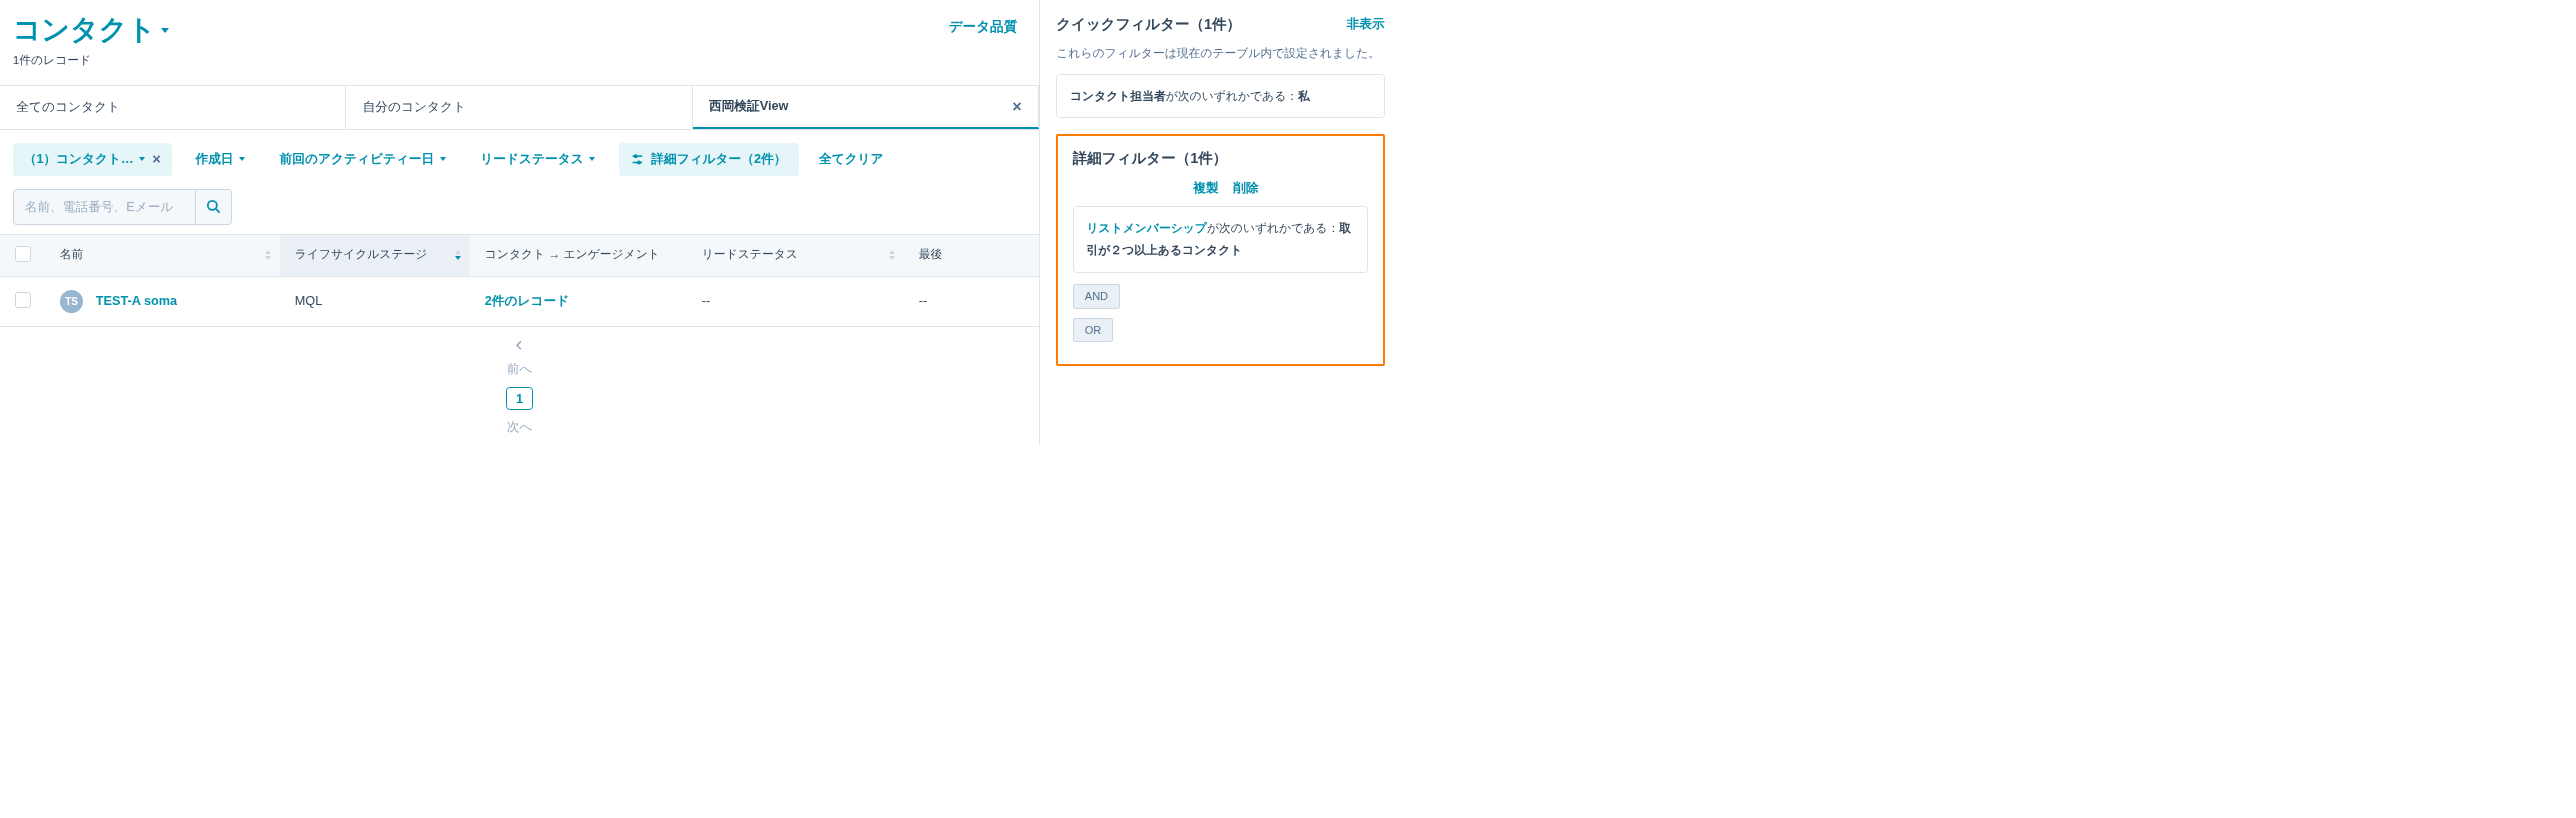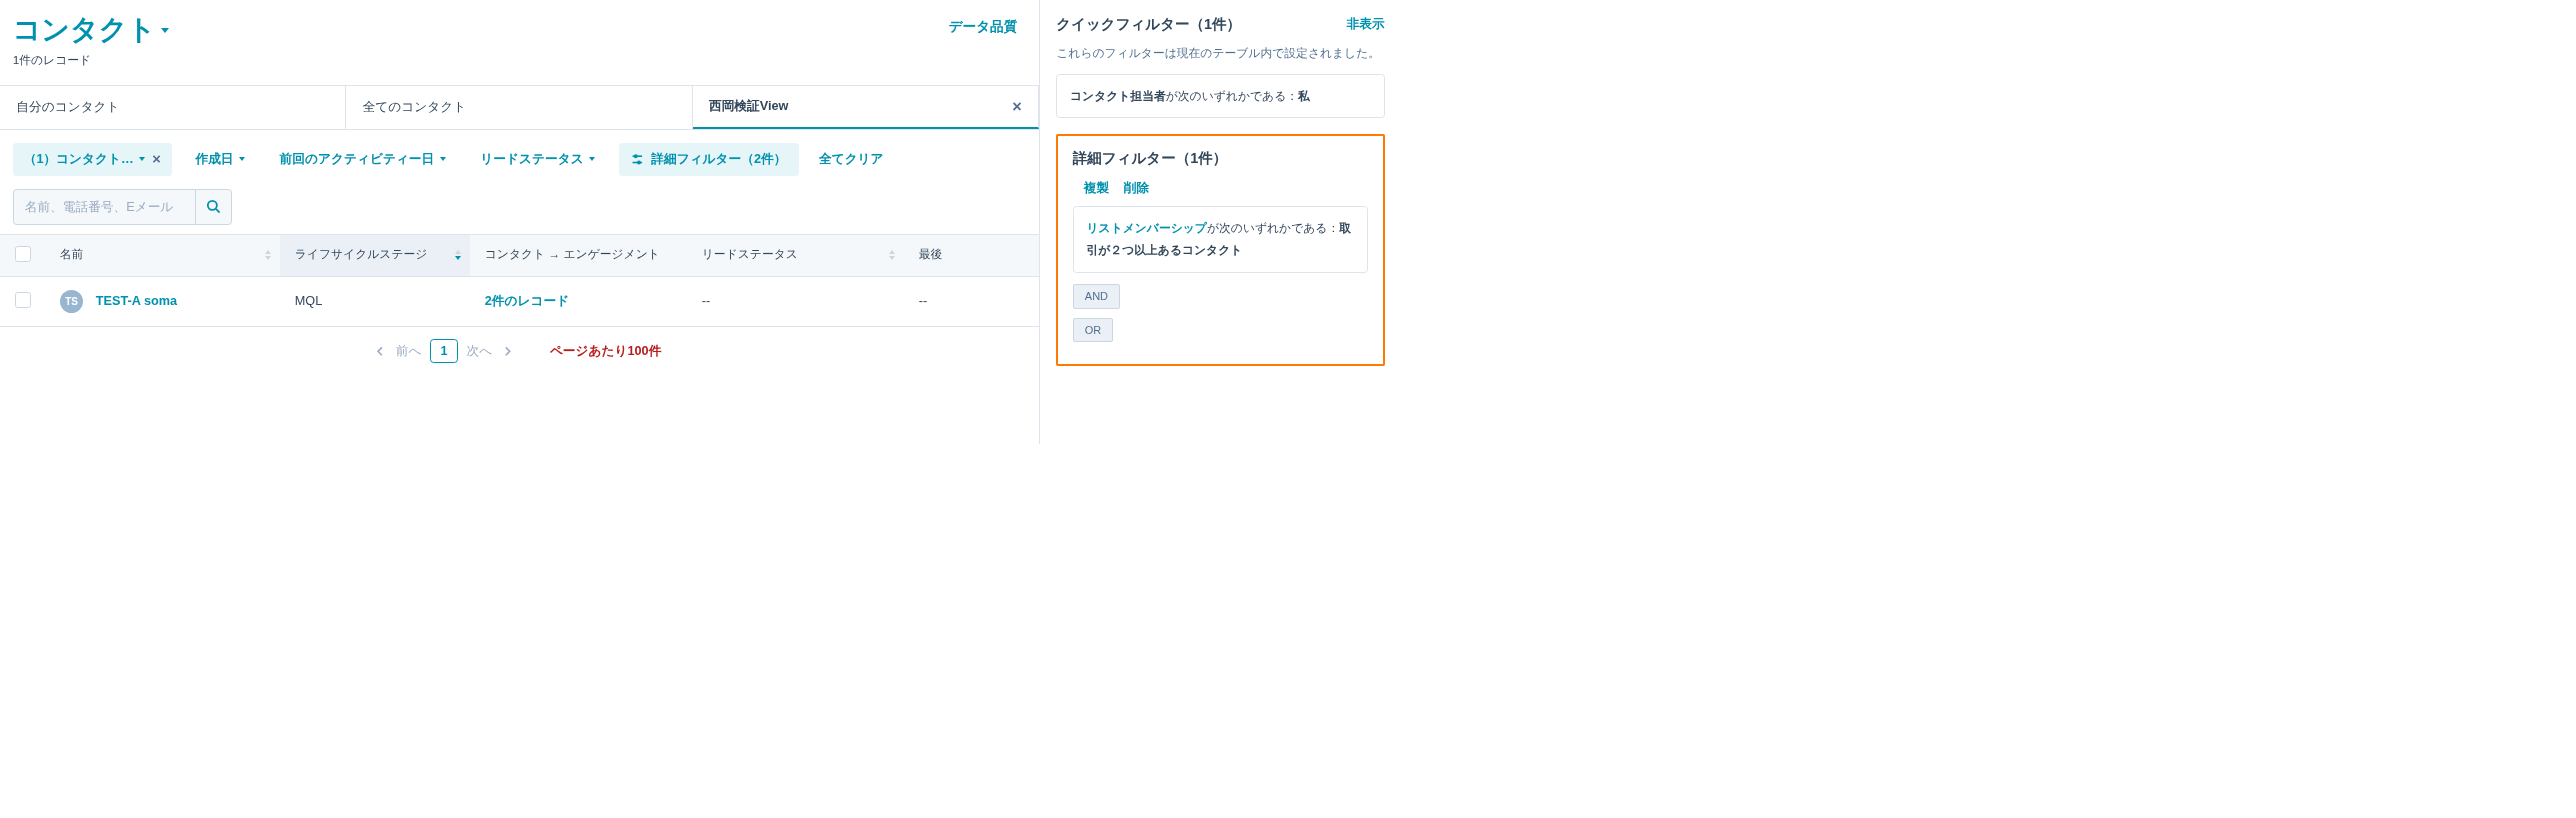--- a/index.html
+++ b/index.html
@@ -112,21 +112,21 @@
       width: 23.5px; height: 23.5px; border-radius: 50%; background: #99b6d0;
       color: #fff; font-size: 10px; font-weight: 600;
       display: inline-flex; align-items: center; justify-content: center; margin-right: 9px;
     }
     .row-name { color: #0091ae; font-weight: 700; cursor: pointer; }
     .link-cell { color: #0091ae; font-weight: 600; cursor: pointer; }
 
     
     .pagination {
       display: flex; align-items: center; justify-content: center; gap: 9px;
-      padding: 12.7px; position: relative;
+      padding: 12.7px; position: relative; flex-direction: column;
     }
     .pag-btn { color: #99acc2; font-size: 12.7px; cursor: default; display: flex; align-items: center; gap: 3.6px; }
     .pag-arrow svg { width: 12.7px; height: 12.7px; }
     .page-num {
       border: 0.9px solid #0091ae; color: #0091ae; font-weight: 600;
       padding: 3.6px 9px; border-radius: 3.6px;
     }
     .per-page {
       color: #b91c1c; font-weight: 600; cursor: pointer;
       display: flex; align-items: center; gap: 3.6px; margin-left: 27px;
@@ -141,21 +141,21 @@
       border: 0.9px solid #dfe3eb; border-radius: 3.6px; padding: 11px 12.7px;
       font-size: 11.8px; line-height: 1.7; margin-bottom: 16.3px;
     }
     .rp-filter-box .bold { font-weight: 700; }
 
     .rp-advanced {
       border: 2.7px solid #ff7a00; border-radius: 1.8px;
       padding: 12.7px 14.5px;
     }
     .rp-adv-title { font-size: 14.5px; font-weight: 700; margin-bottom: 12.7px; }
-    .rp-adv-actions { text-align: left; margin-bottom: 9px; }
+    .rp-adv-actions { text-align: center; margin-bottom: 9px; }
     .rp-adv-actions span { color: #0091ae; font-weight: 600; cursor: pointer; margin-left: 11px; font-size: 12.7px; }
     .rp-adv-filter {
       border: 0.9px solid #dfe3eb; border-radius: 3.6px; padding: 11px 12.7px;
       font-size: 11.8px; line-height: 1.8; margin-bottom: 11px;
     }
     .rp-adv-filter .link { color: #0091ae; font-weight: 600; cursor: pointer; }
     .rp-adv-filter .bold { font-weight: 700; }
     .logic-btn {
       display: inline-block; border: 0.9px solid #cbd6e2; background: #eaf0f6;
       color: #516f90; font-size: 11px; padding: 5.4px 11px; border-radius: 2px;
@@ -174,24 +174,24 @@
           <span class="caret-down"></span>
         </div>
         <div class="subtitle">1件のレコード</div>
       </div>
       <div class="data-quality">データ品質</div>
     </div>
   </div>
 
   <div class="tabs">
     <div class="tab">
+      <span>全てのコンタクト</span>
+    </div>
+    <div class="tab">
       <span>自分のコンタクト</span>
-    </div>
-    <div class="tab">
-      <span>全てのコンタクト</span>
     </div>
     <div class="tab active">
       <span>西岡検証View</span>
       <span class="tab-close">×</span>
     </div>
   </div>
 
   <div class="filter-row">
     <span class="filter-chip filled">
       <span>（1）コンタクト…</span>

